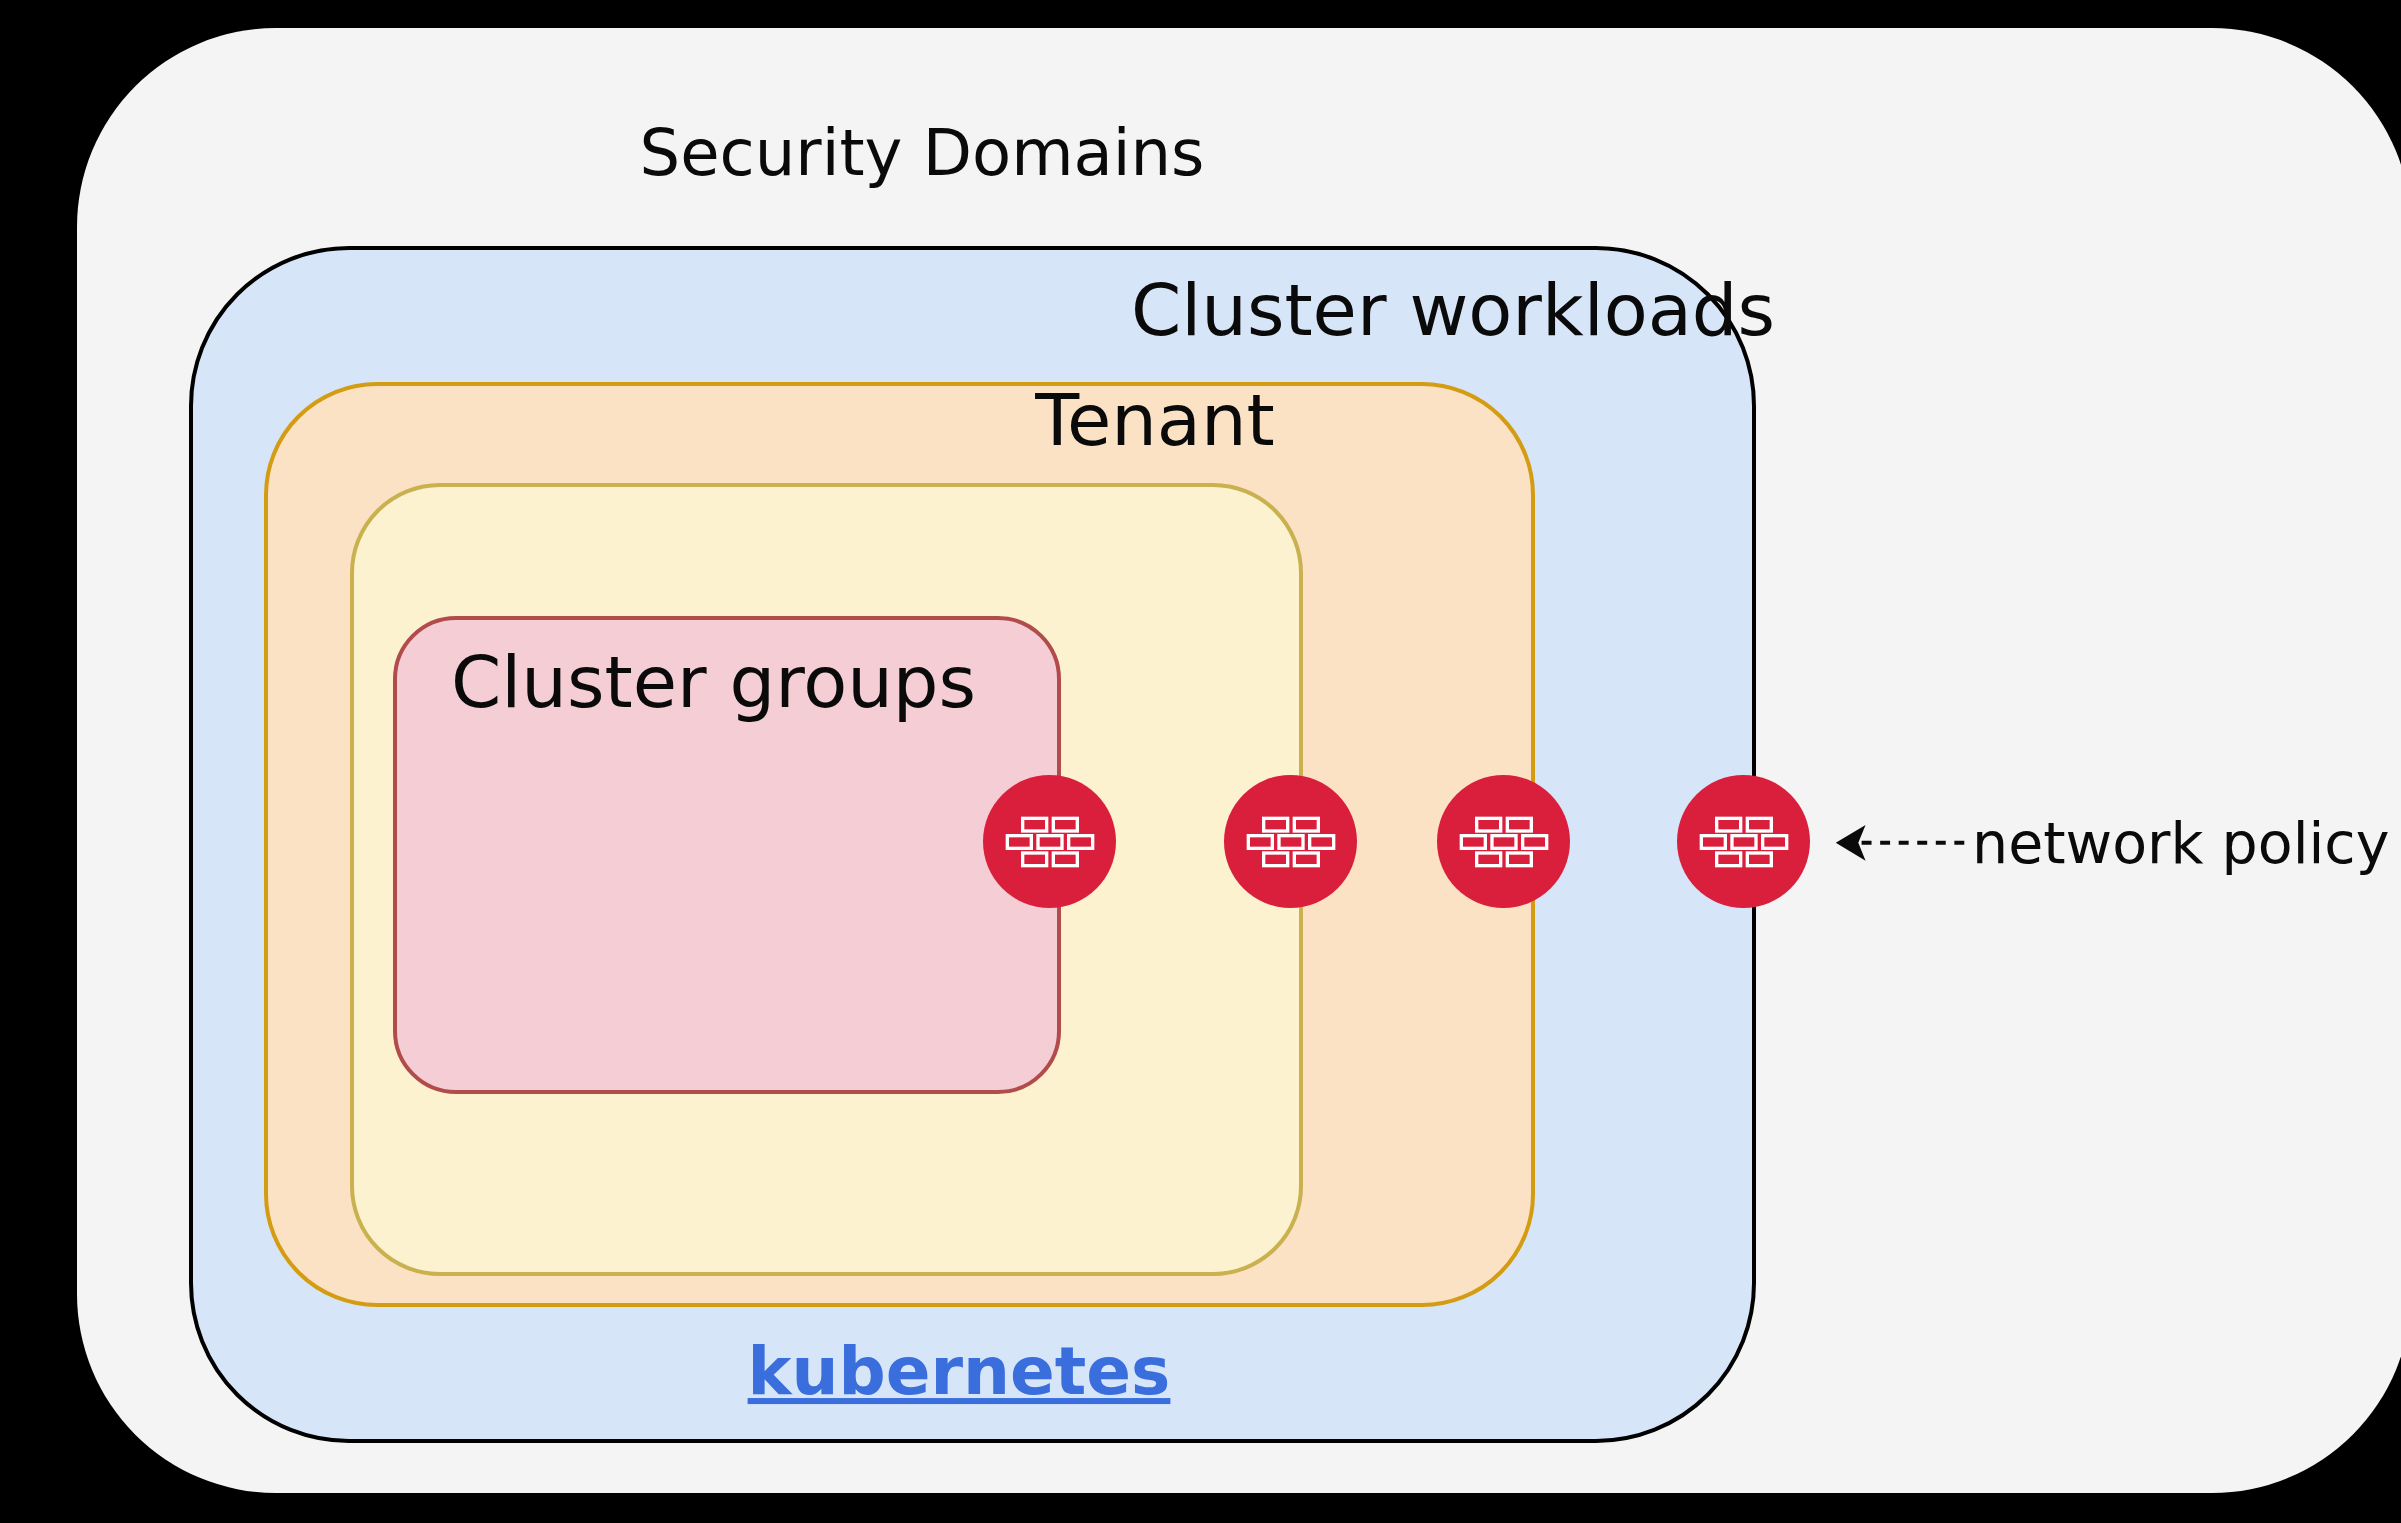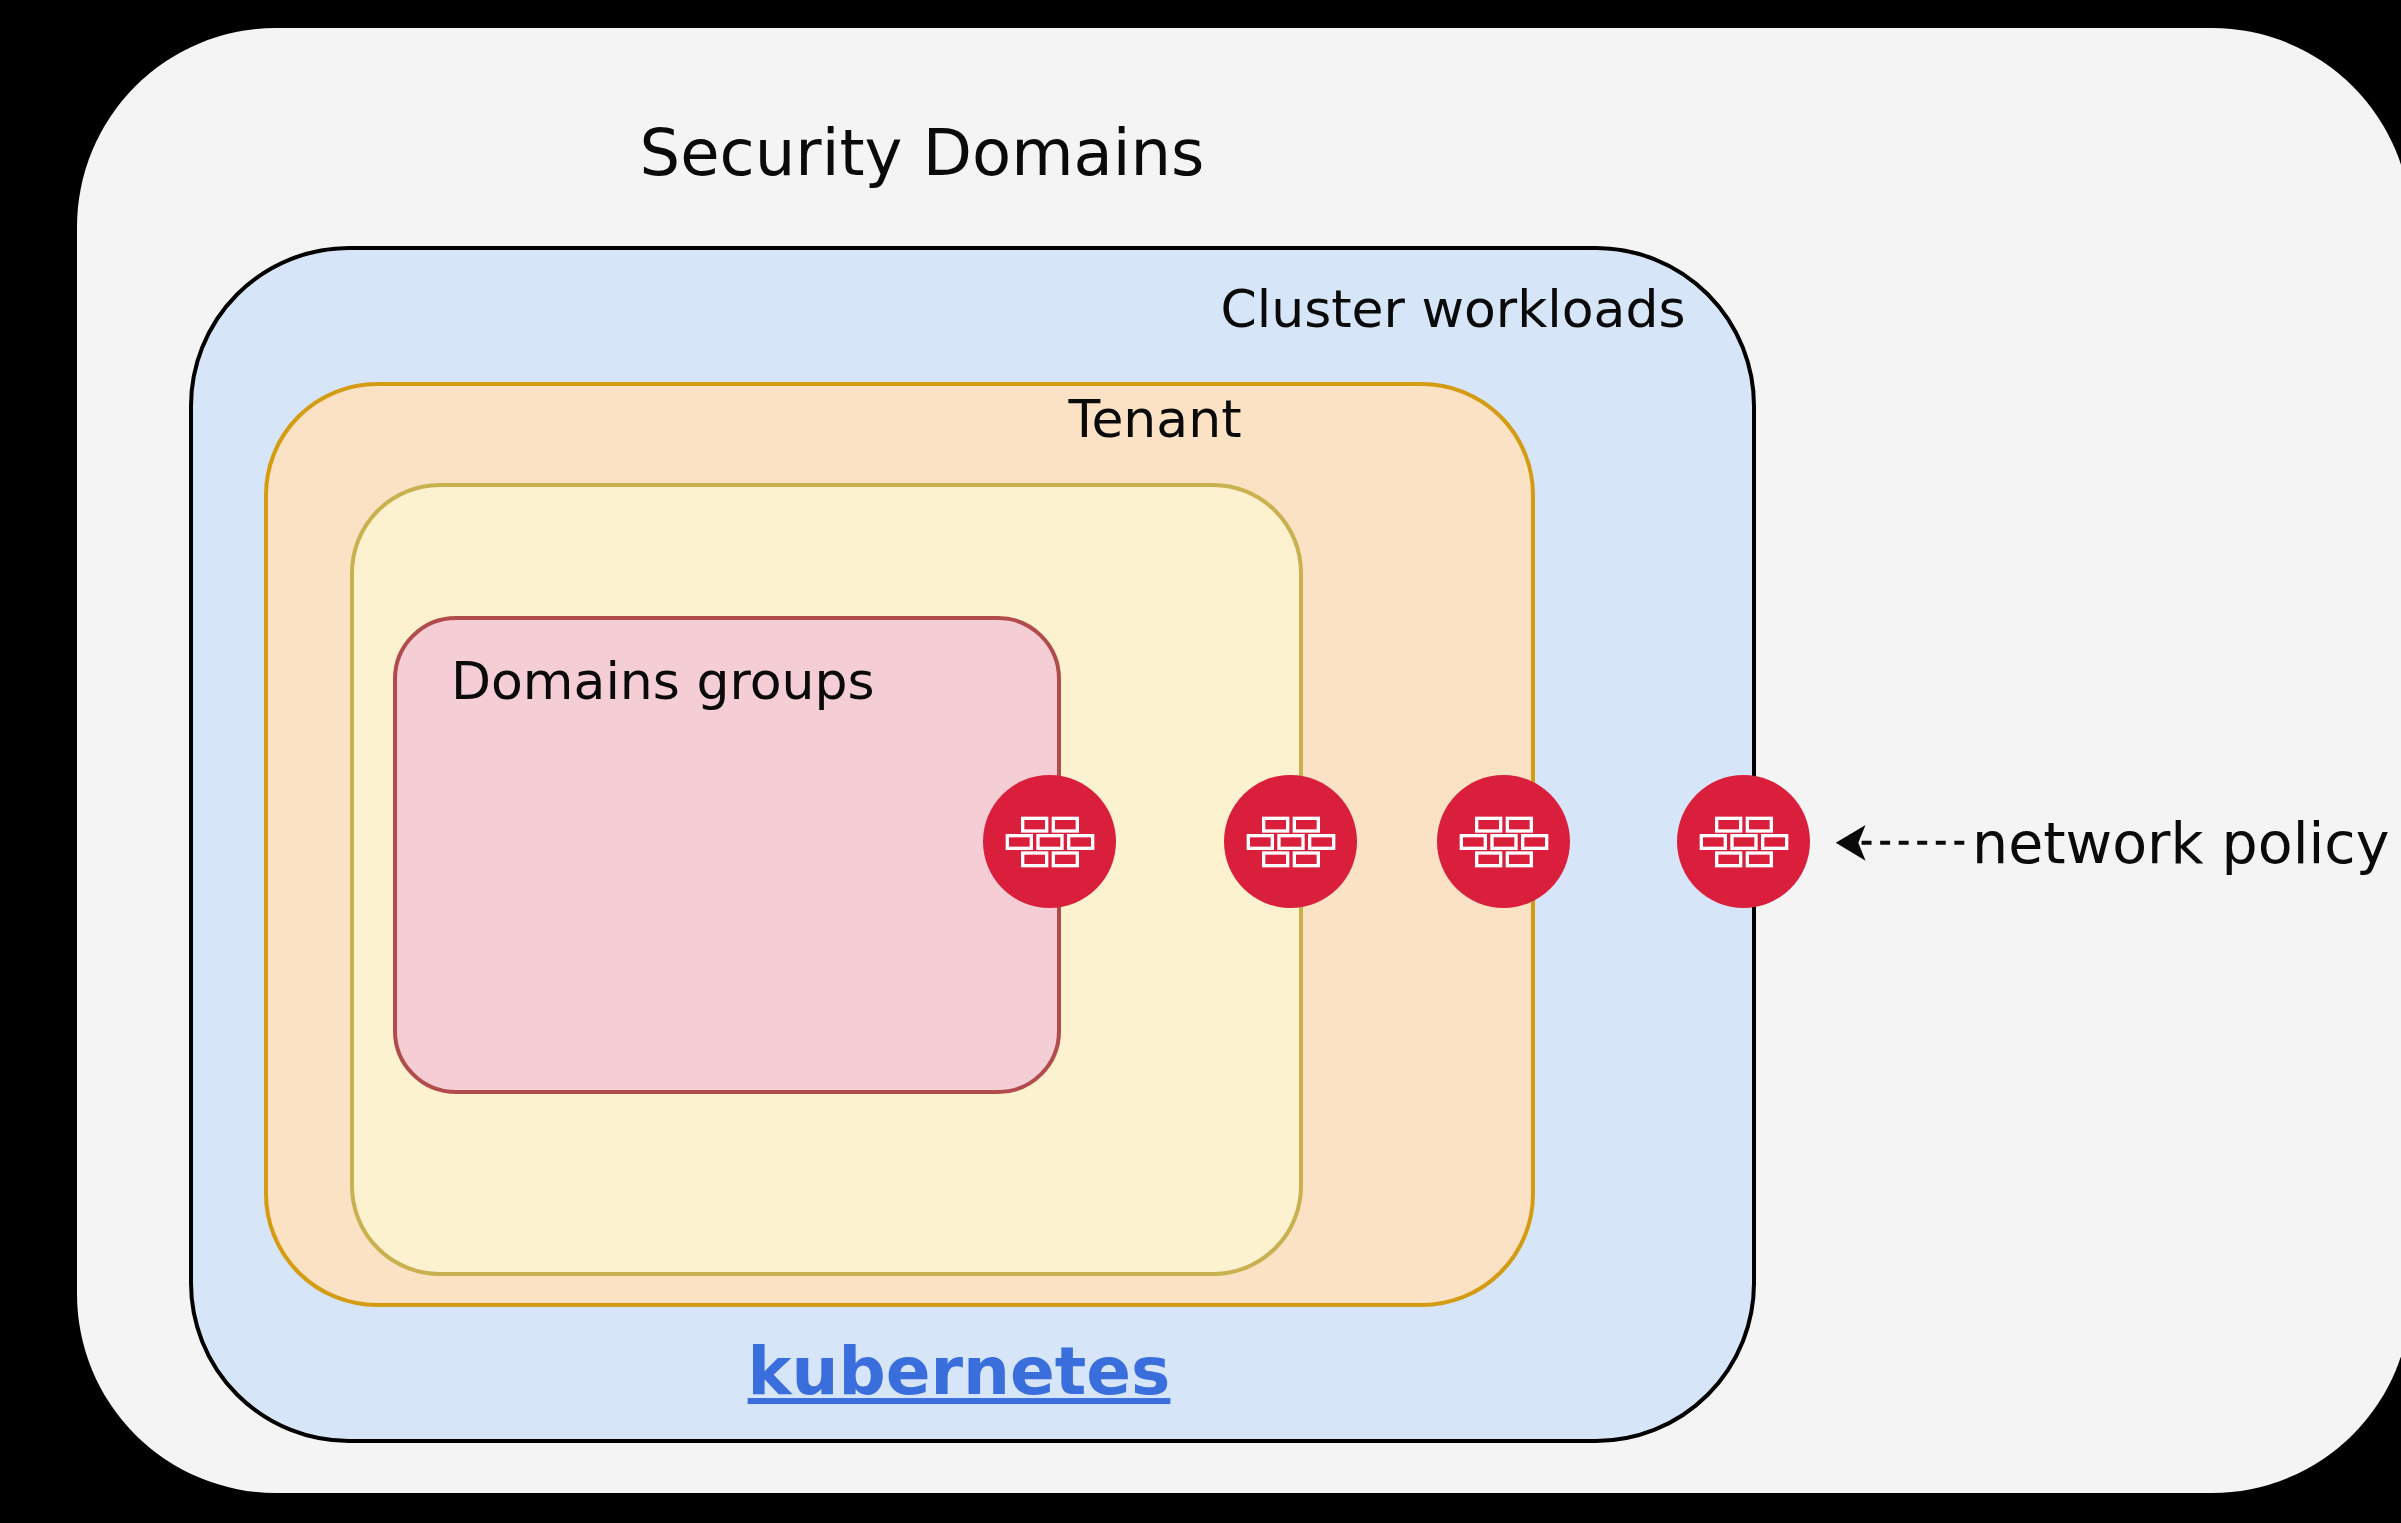--- a/index.html
+++ b/index.html
@@ -27,21 +27,21 @@
   }
   .box-namespace{
     left:273px;top:455px;width:953px;height:793px;
     border:4.7px solid #c9b150;border-radius:90px;background:#fcf2cf;
   }
   .box-endpoint{
     left:316px;top:588px;width:668px;height:478px;
     border:4.7px solid #b24c4c;border-radius:63px;background:#f4ced4;
   }
   .lbl{
-    position:absolute;color:#0a0a0a;font-size:52px;line-height:1.15;
+    position:absolute;color:#0a0a0a;font-size:72px;line-height:1.15;
     white-space:nowrap;transform:translate(-50%,-50%);
   }
   .lbl-title{left:845px;top:126px;font-size:64px;}
   .lbl-cluster{left:1376px;top:282px;}
   .lbl-tenant{left:1078px;top:392px;}
   .lbl-namespace{left:841px;top:502px;}
   .lbl-endpoint{left:374px;top:654px;transform:translate(0,-50%);}
   .lbl-kubernetes{
     left:882px;top:1344px;font-size:66px;font-weight:bold;color:#3a6edc;
   }
@@ -65,21 +65,21 @@
 
     <span class="lbl lbl-title">Security Domains</span>
 
     <div class="box box-cluster" style="background: rgb(215, 229, 248); border-color: rgb(0, 0, 0);"></div>
     <div class="box box-tenant" style="background: rgb(251, 226, 197); border-color: rgb(212, 156, 18);"></div>
     <div class="box box-namespace" style="background: rgb(252, 242, 207); border-color: rgb(201, 177, 80);"></div>
     <div class="box box-endpoint" style="background: rgb(244, 206, 212); border-color: rgb(178, 76, 76);"></div>
 
     <span class="lbl lbl-cluster">Cluster workloads</span>
     <span class="lbl lbl-tenant">Tenant</span>
-    <span class="lbl lbl-endpoint">Domains groups</span>
+    <span class="lbl lbl-endpoint">Cluster groups</span>
 
     <span class="lbl lbl-kubernetes" style="color: rgb(58, 110, 220); text-decoration: underline;">kubernetes</span>
 
     <div class="fw fw1" style="background: rgb(218, 31, 61);">
       <svg width="92" height="54" viewBox="0 0 138 81">
         <g class="bricks" fill="#da1f3d" stroke="#ffffff" stroke-width="5">
           <rect x="28" y="5" width="36" height="19"></rect>
             <rect x="74" y="5" width="36" height="19"></rect>
           <rect x="5" y="31" width="36" height="19"></rect>
             <rect x="51" y="31" width="36" height="19"></rect>

